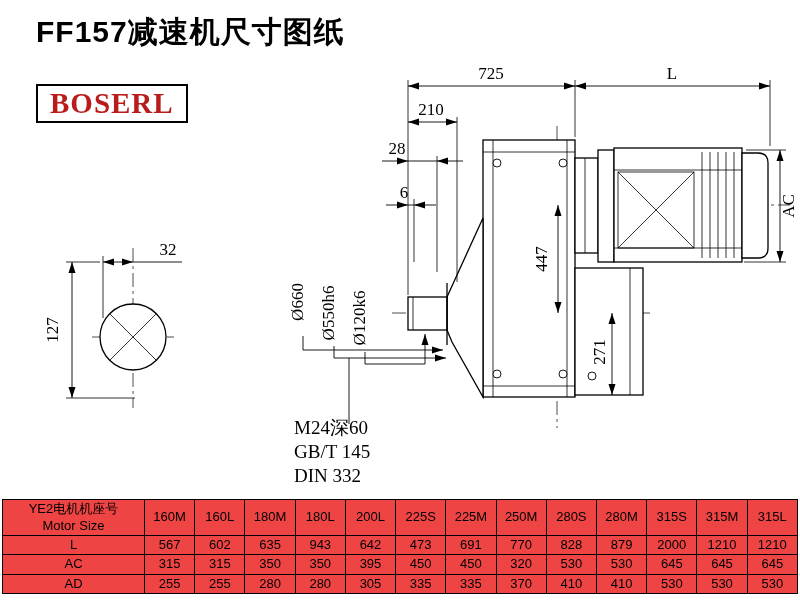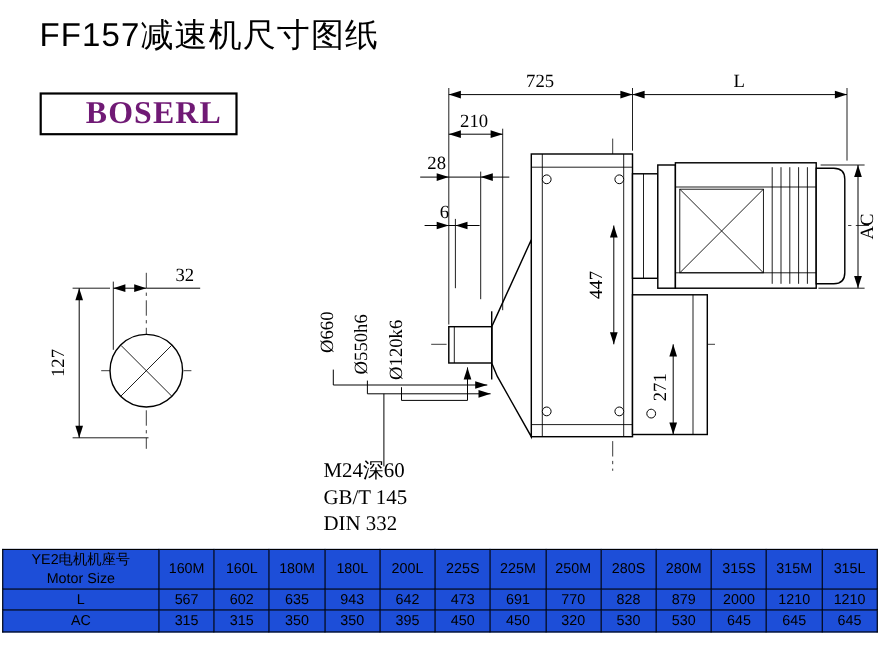--- a/index.html
+++ b/index.html
@@ -1,32 +1,32 @@
 <!DOCTYPE html>
 <html><head>
 <meta charset="utf-8">
 <style>
   * { margin:0; padding:0; box-sizing:border-box; }
   html,body { width:800px; height:600px; background:#fff; position:relative;
               font-family:"Liberation Sans", sans-serif; overflow:hidden; color:#000; }
-  .title { position:absolute; left:36px; top:12px; font-size:30px; font-weight:normal; letter-spacing:1px; }
+  .title { position:absolute; left:36px; top:12px; font-size:30px; font-weight:bold; letter-spacing:1px; }
   .logo { position:absolute; left:36px; top:84px; border:2px solid #000; padding:1px 12px; background:#fff; }
-  .logo span { font-family:"Liberation Serif", serif; font-weight:bold; font-size:29px; color:#701a75; letter-spacing:1px;margin-left:28px; }
+  .logo span { font-family:"Liberation Serif", serif; font-weight:bold; font-size:29px; color:#b91c1c; letter-spacing:1px; }
   svg.drawing { position:absolute; left:0; top:0; }
 
   .ol  { fill:none; stroke:#000; stroke-width:1.3; }
   .olw { fill:#fff; stroke:#000; stroke-width:1.3; }
   .thin{ fill:none; stroke:#000; stroke-width:0.8; }
   .hole{ fill:#fff; stroke:#000; stroke-width:0.9; }
   .cl  { fill:none; stroke:#000; stroke-width:0.7; stroke-dasharray:14 4 3 4; }
   .dim { fill:none; stroke:#000; stroke-width:0.9; }
   text.dt { font-family:"Liberation Serif", serif; font-size:17px; fill:#000; }
   text.note { font-family:"Liberation Serif", serif; font-size:19px; fill:#000; }
 
-  table.dims { position:absolute; left:2px; top:499px; width:796px; border-collapse:collapse; table-layout:fixed; background:#1d4ed8; }
+  table.dims { position:absolute; left:2px; top:499px; width:796px; border-collapse:collapse; table-layout:fixed; background:#ef4444; }
   .dims th, .dims td { border:1px solid #000; text-align:center; font-size:13px; font-weight:normal;
                        padding:1px 0; line-height:1.25; overflow:hidden; }
   .dims th.first { width:142px; }
   .dims thead th { height:36px; vertical-align:middle; }
   .dims td { height:18px; }
 </style>
 </head>
 <body>
 
 <div class="title">FF157减速机尺寸图纸</div>
@@ -228,14 +228,30 @@
         <td>395</td>
         <td>450</td>
         <td>450</td>
         <td>320</td>
         <td>530</td>
         <td>530</td>
         <td>645</td>
         <td>645</td>
         <td>645</td>
       </tr>
+      <tr>
+        <td>AD</td>
+        <td>255</td>
+        <td>255</td>
+        <td>280</td>
+        <td>280</td>
+        <td>305</td>
+        <td>335</td>
+        <td>335</td>
+        <td>370</td>
+        <td>410</td>
+        <td>410</td>
+        <td>530</td>
+        <td>530</td>
+        <td>530</td>
+      </tr>
     </tbody>
 </table>
 
 </body></html>

